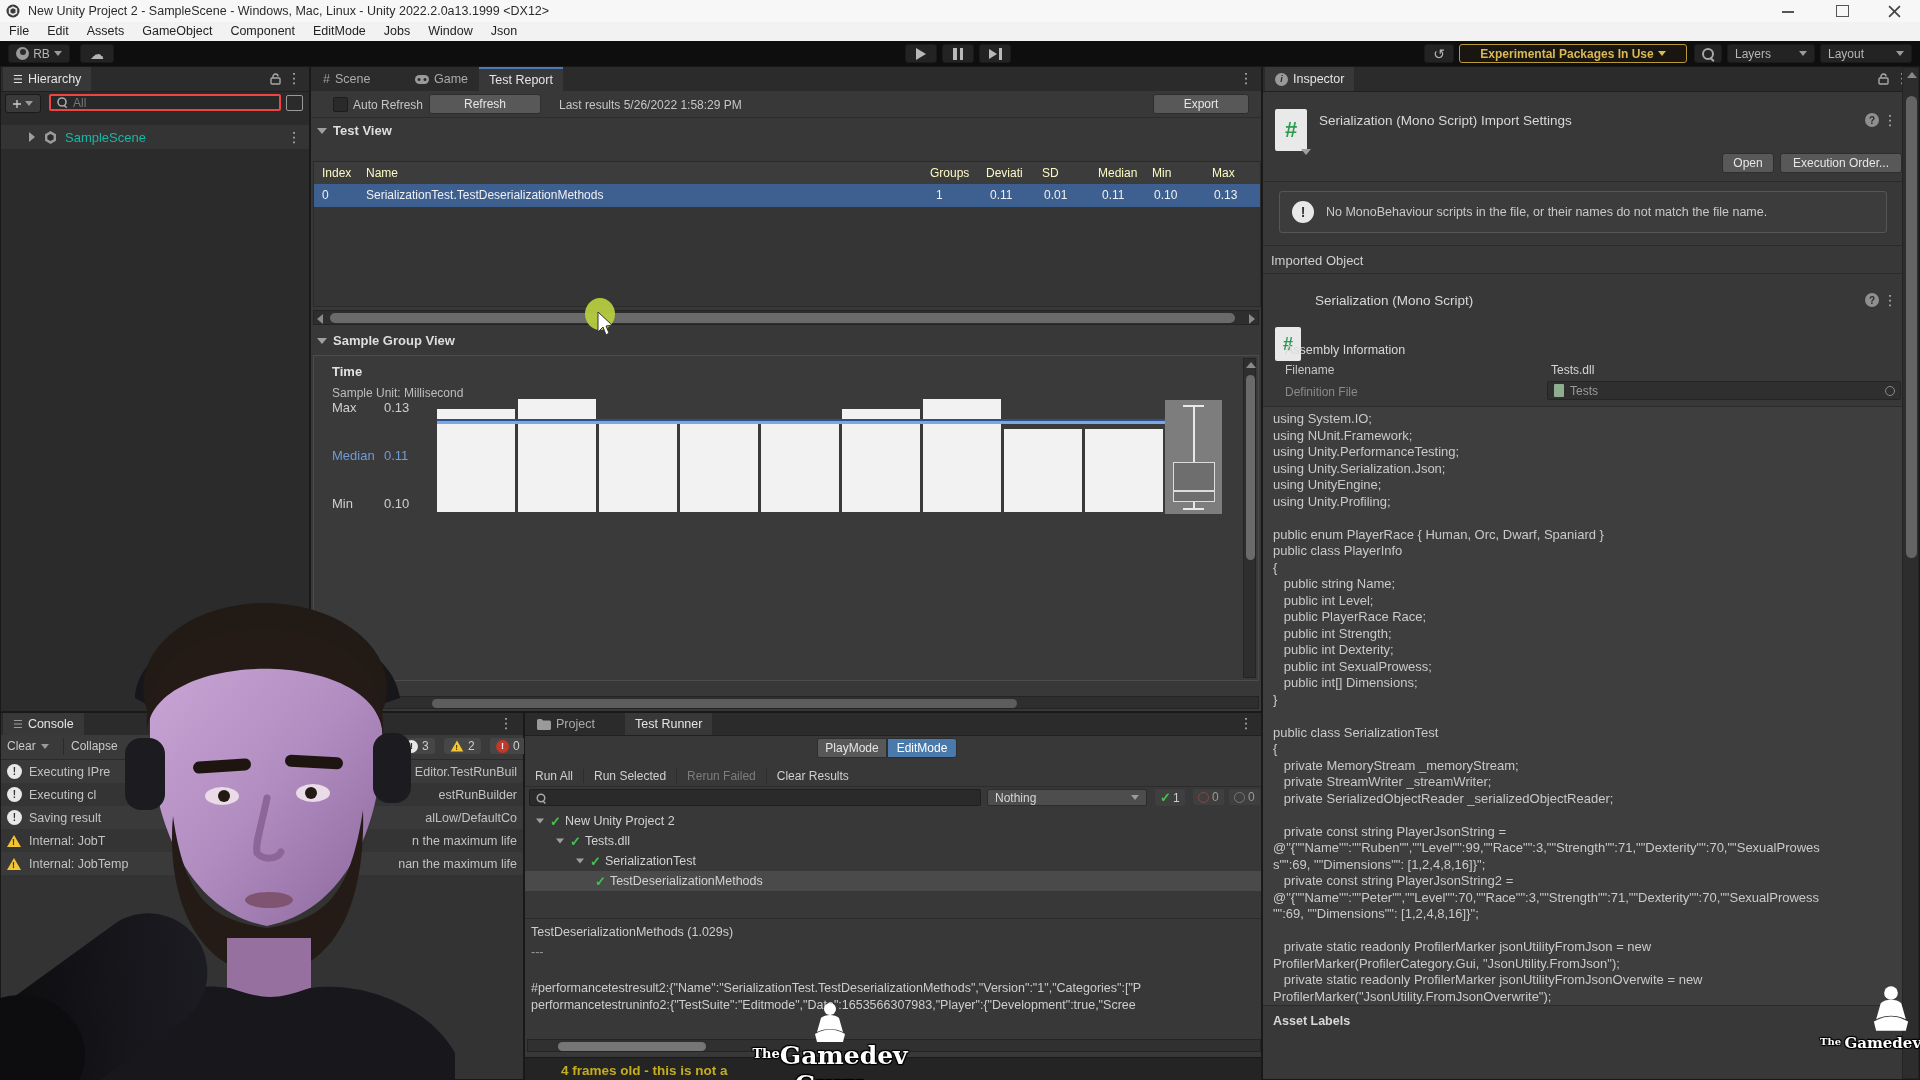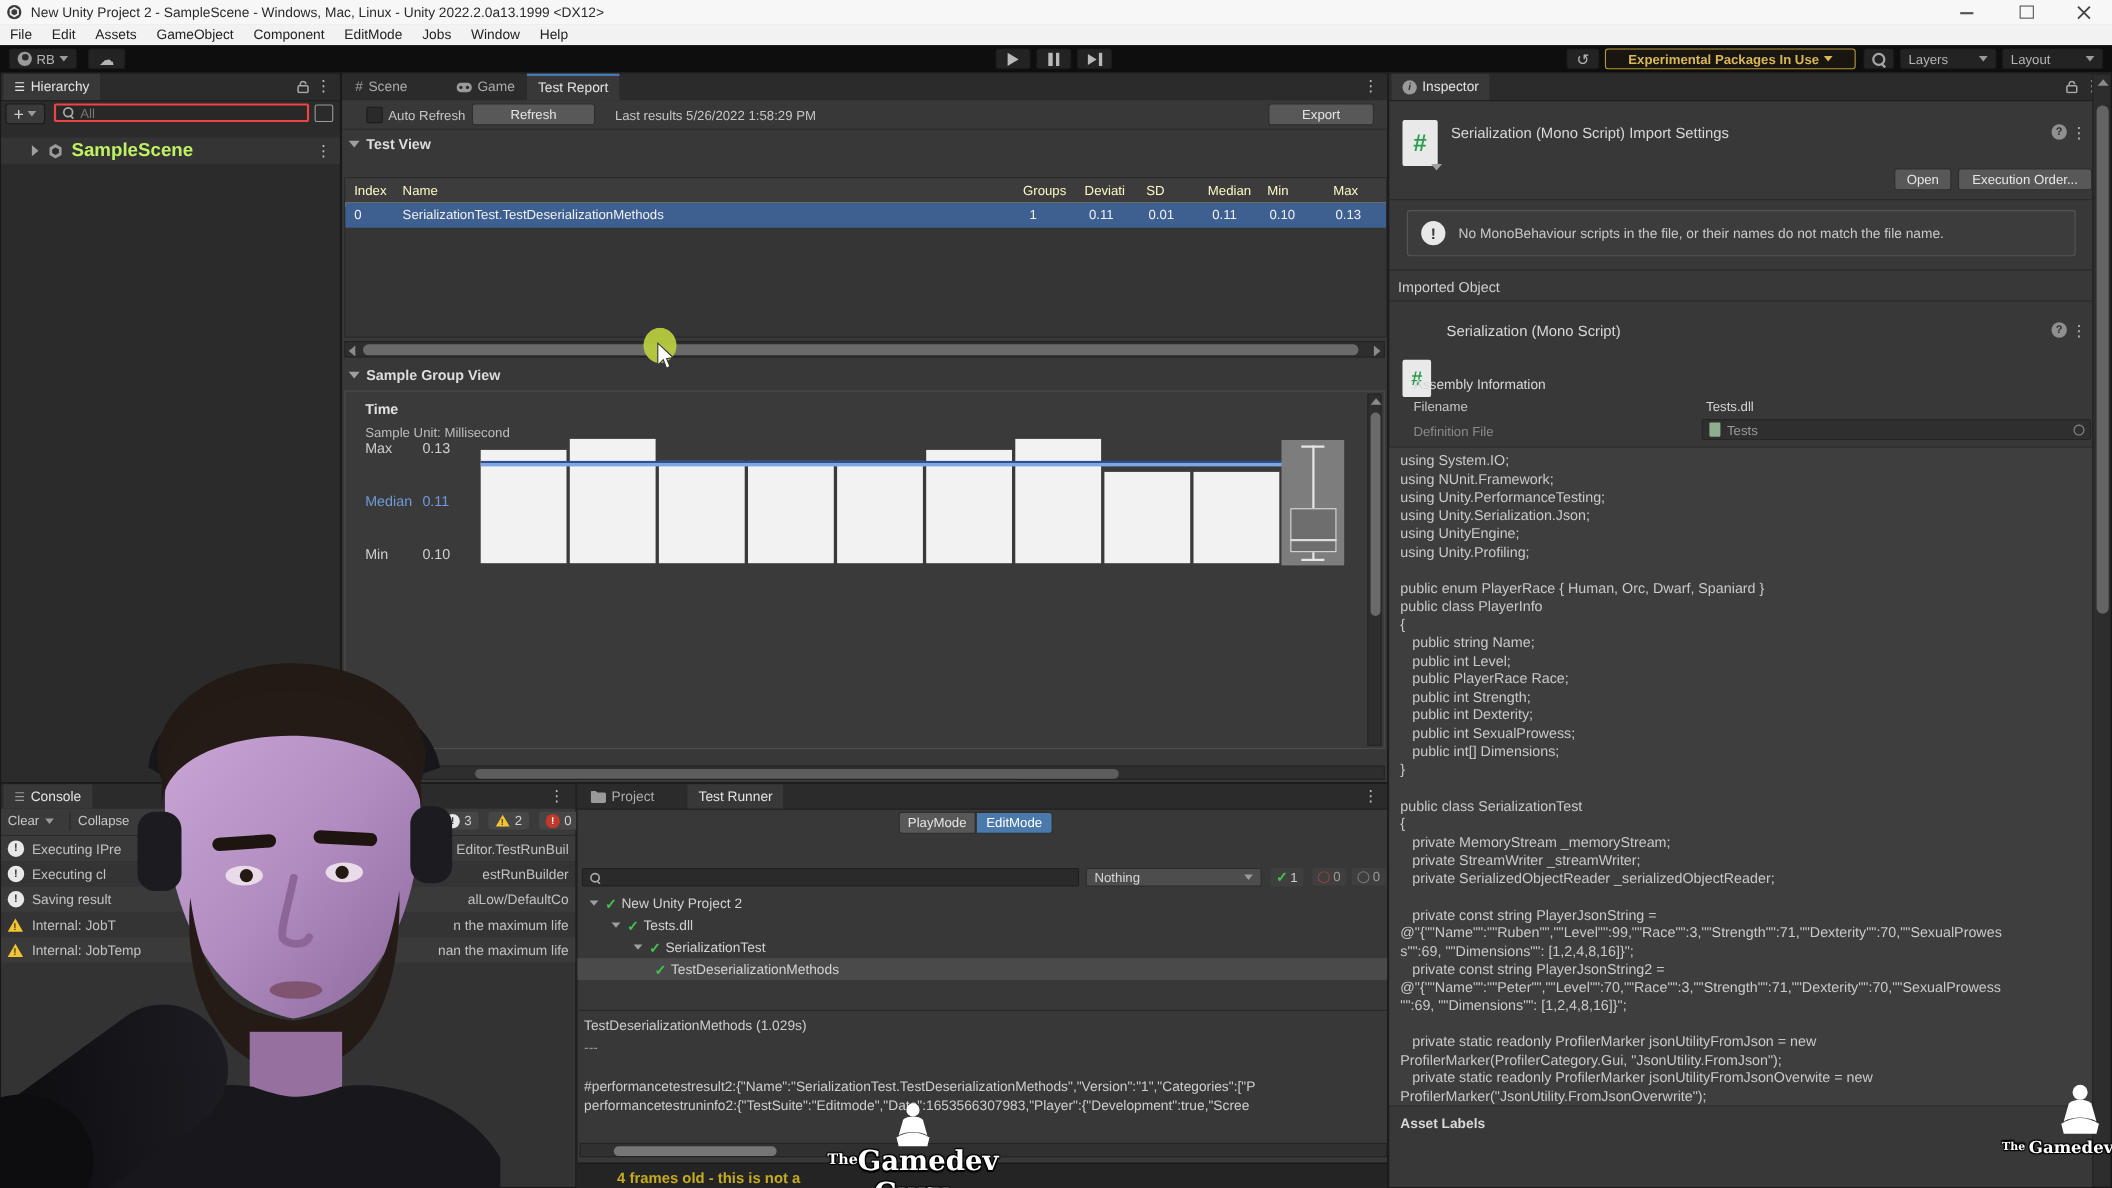--- a/index.html
+++ b/index.html
@@ -81,21 +81,21 @@
     <div class="winbtn" style="right:60px">
         <span class="winglyph-max"></span>
       </div>
     <div class="winbtn" style="right:8px">
       <svg width="13" height="13" style="position:absolute;left:10px;top:2px" viewBox="0 0 12 12">
           <path d="M1 1 11 11 M11 1 1 11" stroke="#444" stroke-width="1.6"></path>
         </svg>
     </div>
   </div>
 
-  <div class="abs menubar" id="menubar"><span class="menu-item">File</span><span class="menu-item">Edit</span><span class="menu-item">Assets</span><span class="menu-item">GameObject</span><span class="menu-item">Component</span><span class="menu-item">EditMode</span><span class="menu-item">Jobs</span><span class="menu-item">Window</span><span class="menu-item">Help</span></div>
+  <div class="abs menubar" id="menubar"><span class="menu-item">File</span><span class="menu-item">Edit</span><span class="menu-item">Assets</span><span class="menu-item">GameObject</span><span class="menu-item">Component</span><span class="menu-item">EditMode</span><span class="menu-item">Jobs</span><span class="menu-item">Window</span><span class="menu-item">Json</span></div>
 
   <div class="abs toolbar">
     <div class="tbtn" style="left:8px;width:62px">
       <span class="avatar"></span>
       <span>RB</span>
       <span class="caret"></span>
     </div>
     <div class="tbtn" style="left:80px;width:34px;font-size:14px">
       <span>☁</span>
     </div>
@@ -156,21 +156,21 @@
       <span class="mag" style="transform:scale(.8)"></span>
       <span style="color:#777">All</span>
     </div>
     <div class="abs" style="right:6px;top:28px;width:15px;height:14px;border:1.4px solid #9a9a9a;border-radius:2px"></div>
     <div class="abs" style="left:0;top:58px;width:100%;height:24px;background:#343434;display:flex;align-items:center">
       <span class="fold right" style="margin-left:28px"></span>
       <svg style="margin-left:8px" width="15" height="15" viewBox="0 0 15 15">
           <path d="M7.5 1 13 4.2v6.6L7.5 14 2 10.8V4.2z" fill="#9a9a9a"></path>
           <path d="M7.5 4 10.6 5.8v3.4L7.5 11 4.4 9.2V5.8z" fill="#2b2b2b"></path>
         </svg>
-      <span style="margin-left:7px;font-weight:bold;color:#bef264;font-size:17px">SampleScene</span>
+      <span style="margin-left:7px;font-weight:normal;color:#14b8a6;font-size:13px">SampleScene</span>
       <span class="kebab" style="position:absolute;right:8px">⋮</span>
     </div>
   </div>
 
   <div class="abs panel" style="left:310px;top:66px;width:952px;height:646px">
     <div class="tabbar">
       <div class="tab" style="left:2px">
         <span style="color:#9a9a9a">#</span>
         <span>Scene</span>
       </div>
@@ -360,20 +360,26 @@
 
     <div class="abs" style="left:292px;top:25px;height:20px;display:flex">
       <div class="btn" style="width:70px;height:20px;border-radius:3px 0 0 3px;background:#585858">
           <span>PlayMode</span>
         </div>
       <div class="btn" style="width:70px;height:20px;border-radius:0 3px 3px 0;background:#4a7aab;color:#fff">
           <span>EditMode</span>
         </div>
     </div>
 
+    <div class="abs" style="left:0;top:52px;width:100%;height:21px;border-bottom:1px solid #2c2c2c;display:flex;align-items:center;color:#d0d0d0">
+      <span style="padding:0 10px;border-right:1px solid #2c2c2c">Run All</span>
+      <span style="padding:0 10px;border-right:1px solid #2c2c2c">Run Selected</span>
+      <span style="padding:0 10px;border-right:1px solid #2c2c2c;color:#7d7d7d">Rerun Failed</span>
+      <span style="padding:0 10px">Clear Results</span>
+    </div>
 
     <div class="abs" style="left:4px;top:76px;width:452px;height:17px;background:#2a2a2a;border:1px solid #1f1f1f;border-radius:2px;display:flex;align-items:center;padding:0 5px;box-sizing:border-box">
       <span class="mag" style="transform:scale(.75)"></span>
     </div>
     <div class="abs" style="left:462px;top:76px;width:160px;height:17px;background:#4d4d4d;border:1px solid #2c2c2c;border-radius:2px;display:flex;align-items:center;justify-content:space-between;padding:0 7px;box-sizing:border-box">
       <span style="color:#d6d6d6">Nothing</span>
       <span class="caret"></span>
     </div>
     <span class="abs" style="left:630px;top:76px;display:flex;align-items:center;gap:2px;background:#3f3f3f;border-radius:2px;padding:1px 5px">
       <span class="check" style="margin:0">✓</span>

